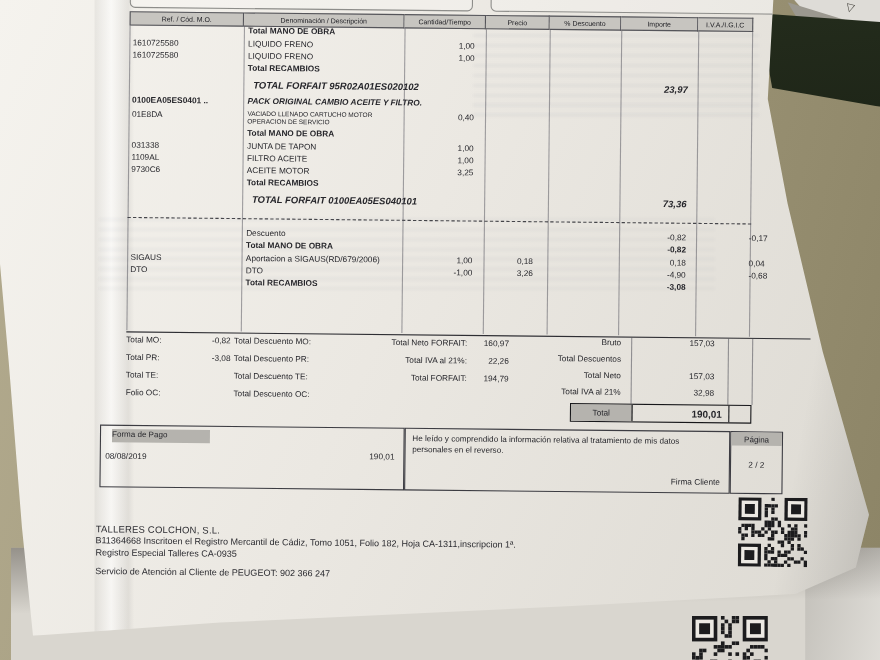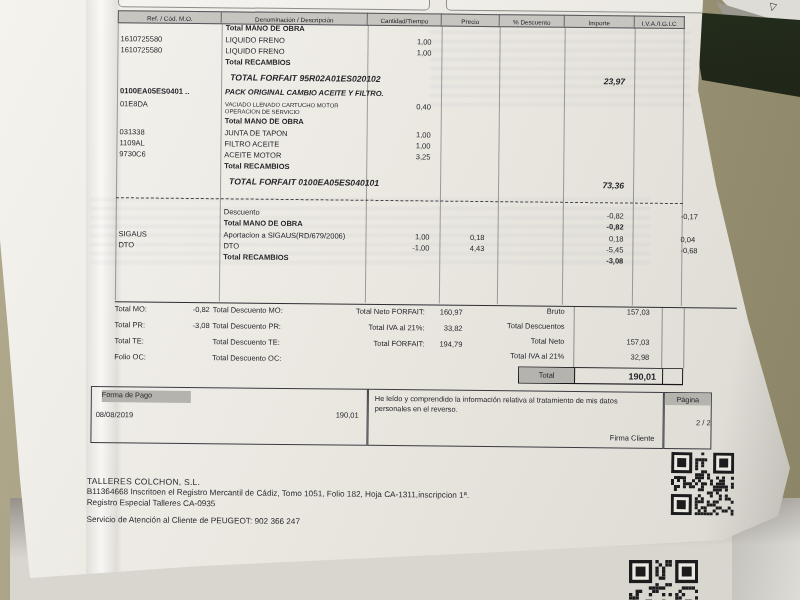--- a/index.html
+++ b/index.html
@@ -101,21 +101,21 @@
   .b1{left:95px;width:277px;}
   .fp-label{position:absolute;left:10px;top:3px;width:89px;height:12px;background:var(--label-fill,#b5b3ae);
     text-align:left;padding-top:0;font-size:7.3px;}
   .fp-date{position:absolute;left:4px;top:23px;}
   .fp-amt{position:absolute;right:8px;top:21px;}
   .b2{left:372px;width:296px;}
   .priv{padding:4px 8px 0 6px;line-height:1.4;font-size:7.4px;}
   .firma{position:absolute;right:8px;bottom:5px;}
   .b3{left:668px;width:48px;}
   .pg-label{background:var(--label-fill,#b5b3ae);height:12px;text-align:center;padding-top:2px;font-size:7.3px;}
-  .pg-val{text-align:right;margin-top:13px;}
+  .pg-val{text-align:center;margin-top:13px;}
   
   .footer{position:absolute;left:92px;top:476px;font-size:8.2px;line-height:1.32;color:#2b2b30;}
   .fc{font-size:8.6px;letter-spacing:.2px;}
   .support{margin-top:6px;}
   .qr-main{position:absolute;left:676px;top:446px;width:66px;height:64px;}
   svg{display:block;}
 </style>
 </head>
 <body>
 
@@ -398,23 +398,23 @@
               <div class="c c-qty">1,00</div>
               <div class="c c-price">0,18</div>
               <div class="c c-disc"></div>
               <div class="c c-amount">0,18</div>
               <div class="c c-vat">0,04</div>
             </div>
             <div class="trow normal">
               <div class="c c-ref">DTO</div>
               <div class="c c-desc">DTO</div>
               <div class="c c-qty">-1,00</div>
-              <div class="c c-price">4,43</div>
-              <div class="c c-disc"></div>
-              <div class="c c-amount">-5,45</div>
+              <div class="c c-price">3,26</div>
+              <div class="c c-disc"></div>
+              <div class="c c-amount">-4,90</div>
               <div class="c c-vat">-0,68</div>
             </div>
             <div class="trow total-bold">
               <div class="c c-ref"></div>
               <div class="c c-desc">Total RECAMBIOS</div>
               <div class="c c-qty"></div>
               <div class="c c-price"></div>
               <div class="c c-disc"></div>
               <div class="c c-amount">-3,08</div>
               <div class="c c-vat"></div>
@@ -443,21 +443,21 @@
         <div class="tot-row"><span class="lab">Total Descuento TE:</span></div>
         <div class="tot-row"><span class="lab">Total Descuento OC:</span></div>
       </div>
       <div class="tot tot-c">
         <div class="tot-row">
             <span class="lab">Total Neto FORFAIT:</span>
             <span class="val">160,97</span>
           </div>
         <div class="tot-row">
             <span class="lab">Total IVA al 21%:</span>
-            <span class="val">33,82</span>
+            <span class="val">22,26</span>
           </div>
         <div class="tot-row">
             <span class="lab">Total FORFAIT:</span>
             <span class="val">194,79</span>
           </div>
       </div>
       <div class="tot tot-d">
         <div class="tot-row">
             <span class="lab">Bruto</span>
             <span class="val">157,03</span>

